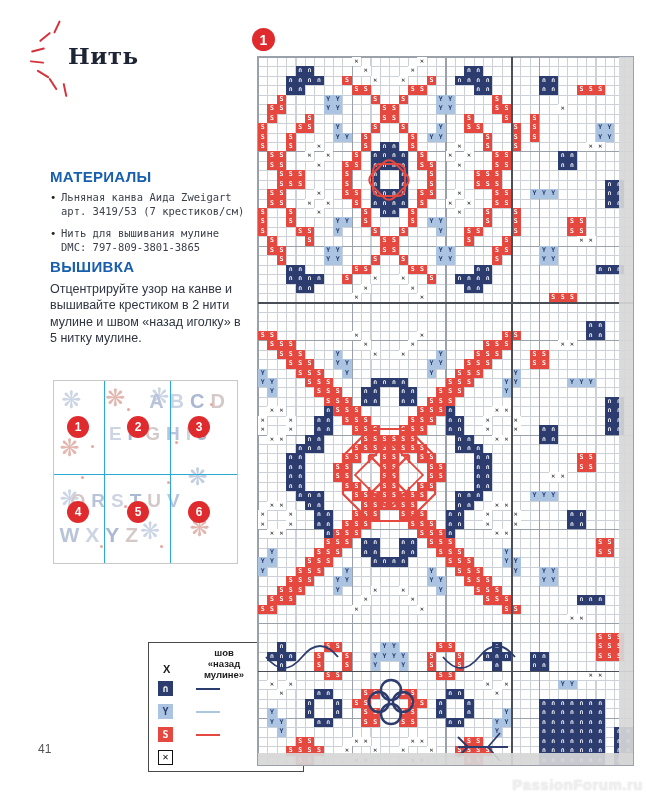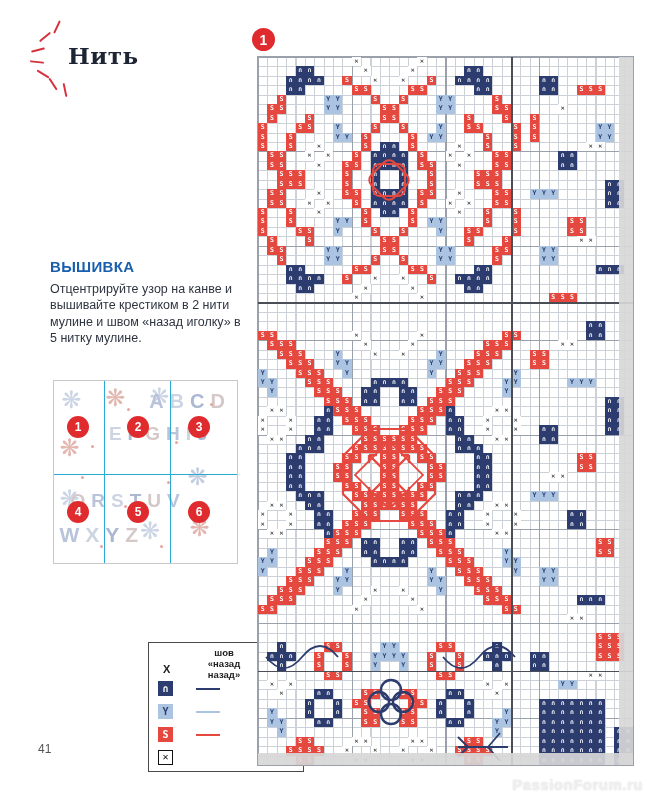--- a/index.html
+++ b/index.html
@@ -89,20 +89,27 @@
     <span class="ray" style="left:38px;top:36px;transform:rotate(-40deg)"></span>
     <span class="ray" style="left:31px;top:49px;transform:rotate(-15deg)"></span>
     <span class="ray" style="left:30px;top:61px;transform:rotate(6deg)"></span>
     <span class="ray" style="left:36px;top:73px;transform:rotate(32deg)"></span>
     <span class="ray" style="left:46px;top:83px;transform:rotate(57deg)"></span>
     <span class="ray" style="left:58px;top:89px;transform:rotate(78deg)"></span>
   </div>
   <div class="title">Нить</div>
 
 
+  <div class="sec" style="top:168px">
+    <h2>МАТЕРИАЛЫ</h2>
+    <ul class="bullets">
+      <li>Льняная канва Аида Zweigart арт. 3419/53 (7 крестиков/см)</li>
+      <li>Нить для вышивания мулине DMC: 797-809-3801-3865</li>
+    </ul>
+  </div>
 
   <div class="sec" style="top:258px">
     <h2>ВЫШИВКА</h2>
     <p class="bodytext">Отцентрируйте узор на канве и вышивайте крестиком в 2 нити мулине и швом «назад иголку» в 5 нитку мулине.</p>
   </div>
 
   <div class="thumb" id="thumb">
       <span class="orn" style="left: 4%; top: 4%; color: rgb(204, 213, 229);">❋</span>
       <span class="orn" style="left: 28%; top: 3%; color: rgb(227, 183, 176);">❋</span>
       <span class="orn" style="left: 52%; top: 2%; color: rgb(204, 213, 229);">❋</span>
@@ -135,21 +142,21 @@
       <div class="numcirc" style="left: 84px; top: 131px;">5</div>
       <div class="numcirc" style="left: 145px; top: 131px;">6</div>
     </div>
 
   <div class="legend" id="legend">
     <div class="lg-head">
       <span class="lg-x">X</span>
       <span class="lg-bs">
         <span>шов</span><br>
         <span>«назад</span><br>
-        <span>назад»</span>
+        <span>мулине»</span>
       </span>
       <span class="lg-dmc">DMC</span>
     </div>
   <div class="lg-row" style="top: 36px;">
         <span class="sw sw-navy">∩</span>
         <span class="lg-line" style="background: rgb(44, 60, 110);"></span>
         <span class="lg-val">797</span>
       </div>
       <div class="lg-row" style="top: 59px;">
         <span class="sw sw-blue">Y</span>

